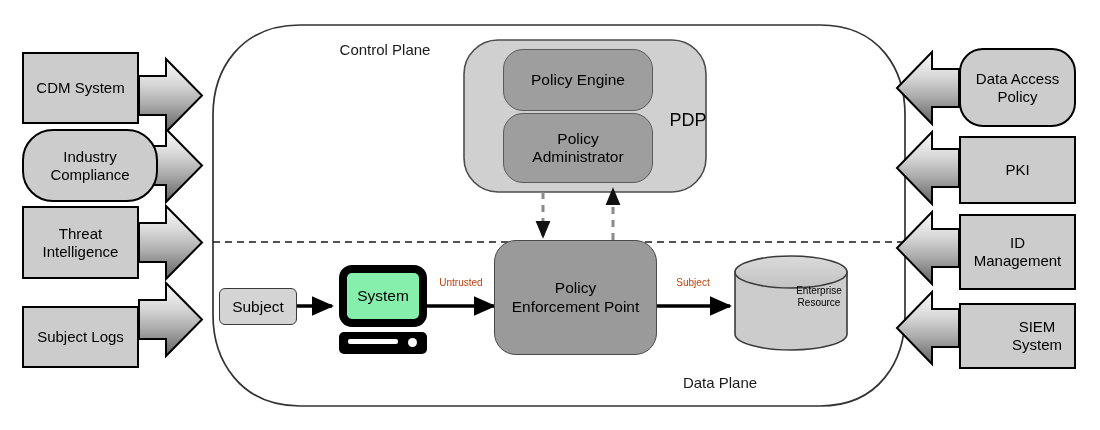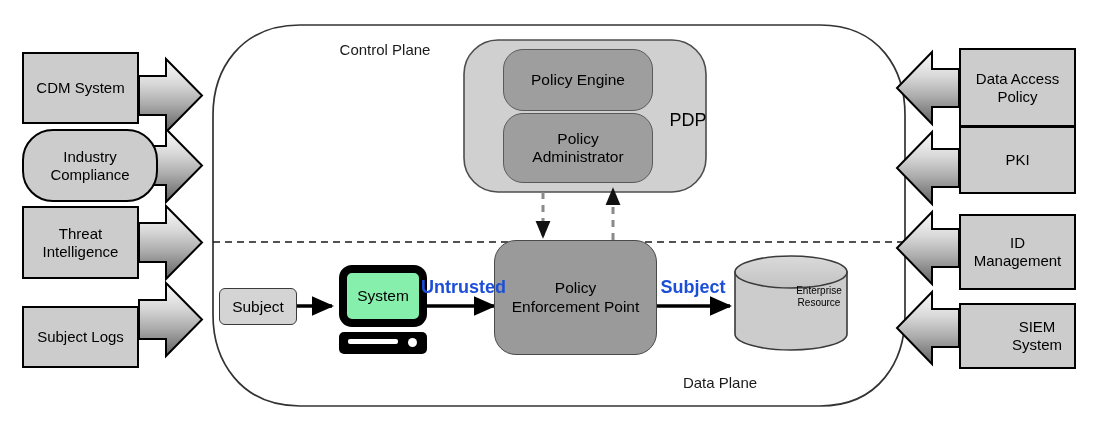--- a/index.html
+++ b/index.html
@@ -137,21 +137,21 @@
     background: #ffffff;
     border-radius: 2px;
   }
   #system-base-dot {
     position: absolute;
     background: #ffffff;
     border-radius: 50%;
   }
 
   
-  .edge-label { font-size: 18px; color: #1d4ed8; font-weight: bold; }
+  .edge-label { font-size: 10px; color: #c2410c; }
 
   
   #enterprise-resource-label {
     font-size: 10px;
     color: #000;
     line-height: 1.18;
     padding-left: 27px;
   }
 </style>
 </head>
@@ -231,24 +231,24 @@
   <div class="srcbox" id="src-cdm-system" style="left:22px; top:52px; width:117px; height:72px;">CDM System</div>
 
   <div class="srcbox" id="src-industry-compliance" style="left:22px; top:129px; width:136px; height:73px;border-radius:31px;">Industry
 Compliance</div>
 
   <div class="srcbox" id="src-threat-intelligence" style="left:22px; top:206px; width:117px; height:73px;">Threat
 Intelligence</div>
 
   <div class="srcbox" id="src-activity-logs" style="left:22px; top:306px; width:117px; height:62px;">Subject Logs</div>
 
-  <div class="srcbox" id="src-data-access-policy" style="left:959px; top:48px; width:117px; height:79px;">Data Access
+  <div class="srcbox" id="src-data-access-policy" style="left:959px; top:48px; width:117px; height:79px;border-radius:24px;">Data Access
 Policy</div>
 
-  <div class="srcbox" id="src-pki" style="left:959px; top:126px; width:117px; height:68px;">PKI</div>
+  <div class="srcbox" id="src-pki" style="left:959px; top:136px; width:117px; height:68px;">PKI</div>
 
   <div class="srcbox" id="src-id-management" style="left:959px; top:214px; width:117px; height:76px;">ID
 Management</div>
 
   <div class="srcbox" id="src-siem-system" style="left:959px; top:303px; width:117px; height:66px;padding-left:39px;">SIEM System</div>
 
   <div class="lbl plane-label" id="control-plane-label" style="left:300px; top:41px; width:170px;">Control Plane</div>
 
   <div class="lbl plane-label" id="data-plane-label" style="left:635px; top:374px; width:170px;">Data Plane</div>
 

